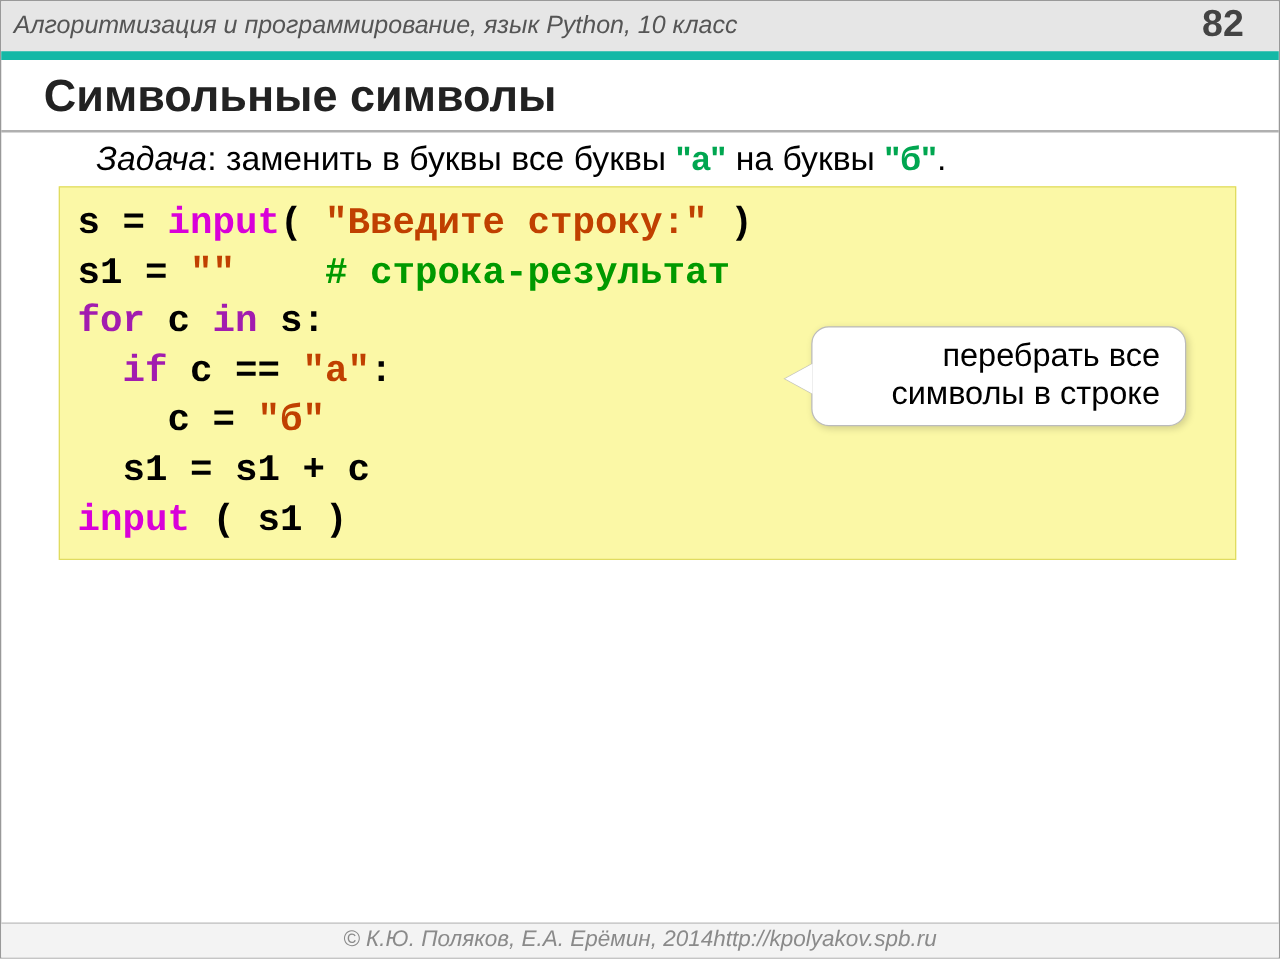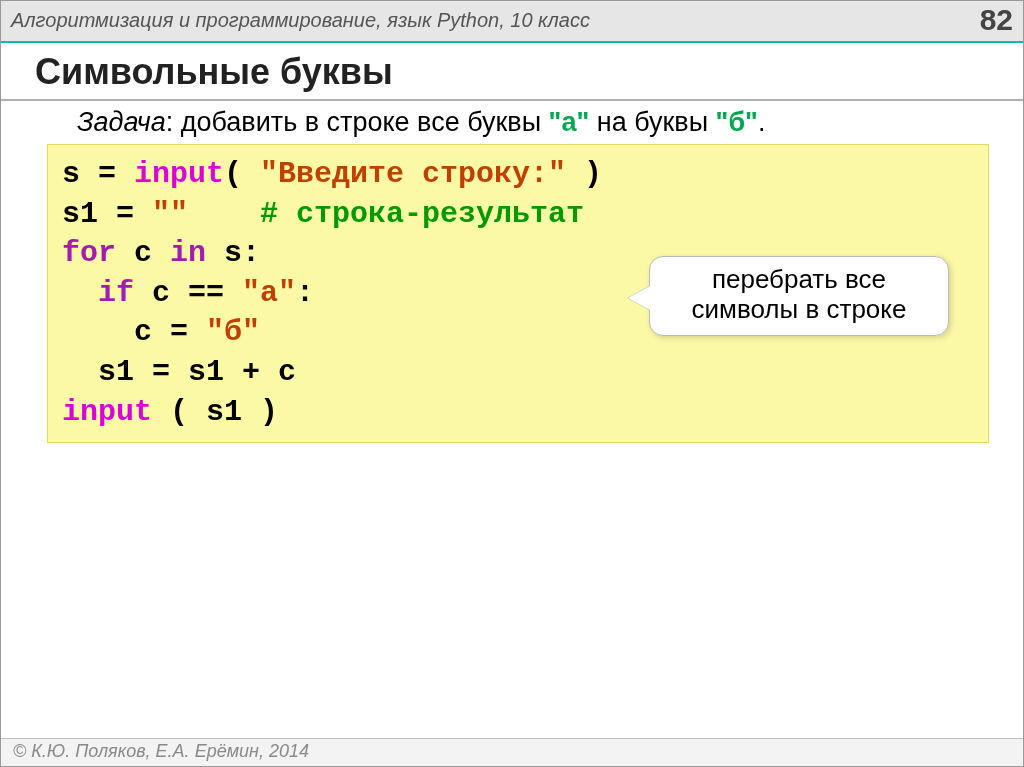--- a/index.html
+++ b/index.html
@@ -15,22 +15,22 @@
   .slide {
     width: 1024px;
     height: 767px;
     border: 1px solid #999;
     position: relative;
     display: flex;
     flex-direction: column;
   }
   .topbar {
     background: #e6e6e6;
-    border-bottom: 2px solid #14b8a6;
-    padding: 2px 10px 4px 10px;
+    border-bottom: 7px solid #14b8a6;
+    padding: 2px 28px 4px 10px;
     display: flex;
     justify-content: space-between;
     align-items: center;
     font-style: italic;
     color: #555;
     font-size: 20px;
   }
   .page-no {
     font-weight: bold;
     font-style: normal;
@@ -75,21 +75,21 @@
   .str { color: #c04000; }
   .cmt { color: #009900; text-align: right; }
   .callout {
     position: absolute;
     background: #fff;
     border: 1px solid #bbb;
     border-radius: 14px;
     padding: 8px 20px 10px 20px;
     font-size: 26px;
     color: #000;
-    text-align: center;
+    text-align: right;
     line-height: 1.15;
     box-shadow: 2px 2px 6px rgba(0,0,0,0.15);
   }
   .callout::before {
     content: "";
     position: absolute;
     left: -22px;
     top: 50%;
     margin-top: -10px;
     width: 0; height: 0;
@@ -98,51 +98,52 @@
     border-right: 22px solid #fff;
     filter: drop-shadow(-1px 0 0 #bbb);
   }
   .c1 { top: 112px; right: 40px; width: 300px; }
   .c2 { top: 232px; right: 40px; width: 310px; }
   .footer {
     border-top: 1px solid #bfbfbf;
     background: #f3f3f3;
     padding: 2px 12px 4px 12px;
     display: flex;
-    justify-content: space-between;
+    justify-content: center;
     font-style: italic;
     color: #8a8a8a;
     font-size: 18px;
   }
 </style>
 </head>
 <body>
 
 <div class="slide">
   <div class="topbar">
     <span>Алгоритмизация и программирование, язык Python, 10 класс</span>
     <span class="page-no">82</span>
   </div>
 
-  <div class="title">Символьные буквы</div>
+  <div class="title">Символьные символы</div>
 
   <div class="content">
     <div class="task">
-      <span class="lbl">Задача</span><span>: добавить в строке все буквы </span><span class="q">"а"</span><span> на буквы </span><span class="q">"б"</span><span>.</span>
+      <span class="lbl">Задача</span><span>: заменить в буквы все буквы </span><span class="q">"а"</span><span> на буквы </span><span class="q">"б"</span><span>.</span>
     </div>
 
     <div class="codewrap">
       <div class="codebox"><span>s = </span><span class="fn">input</span><span>( </span><span class="str">"Введите строку:"</span><span> )</span>
 <span>s1 = </span><span class="str">""</span><span>    </span><span class="cmt"># строка-результат</span>
 <span class="kw">for</span><span> c </span><span class="kw">in</span><span> s:</span>
 <span>  </span><span class="kw">if</span><span> c == </span><span class="str">"а"</span><span>:</span>
 <span>    c = </span><span class="str">"б"</span>
 <span>  s1 = s1 + c</span>
 <span class="fn">input</span><span> ( s1 )</span></div>
 
       <div class="callout c1">перебрать все символы в строке</div>
     </div>
   </div>
 
   <div class="footer">
     <span>© К.Ю. Поляков, Е.А. Ерёмин, 2014</span>
+    <span>http://kpolyakov.spb.ru</span>
   </div>
 </div>
 
 </body></html>

